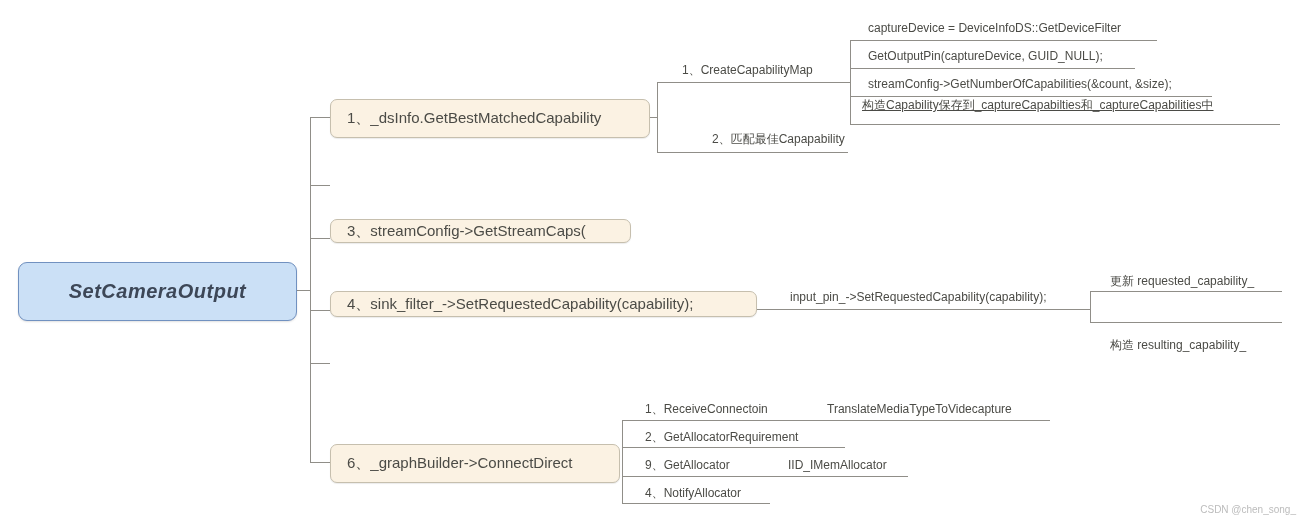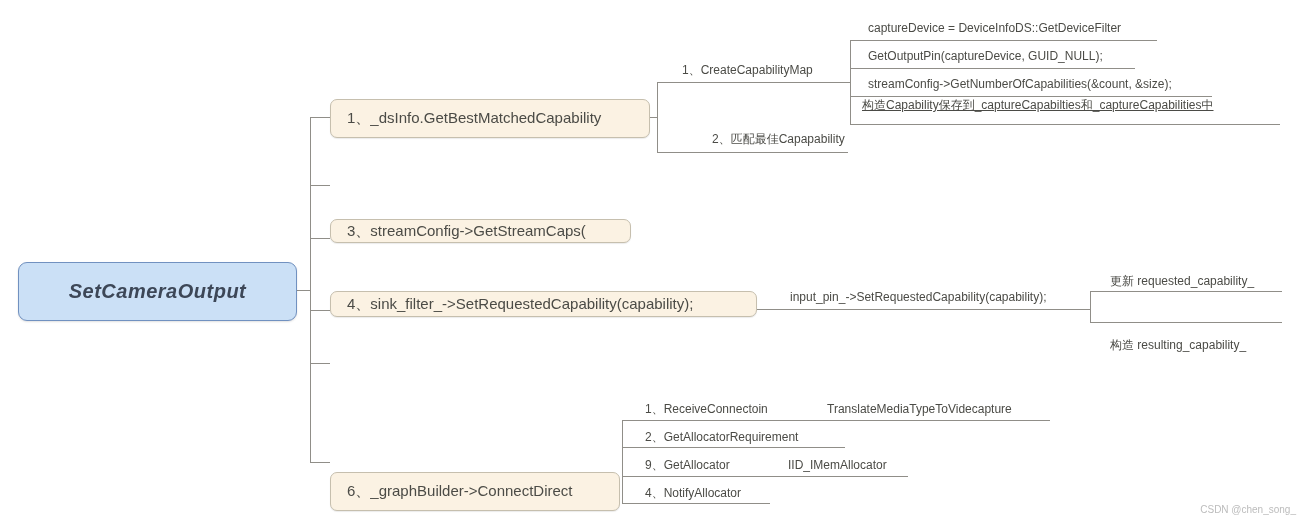--- a/index.html
+++ b/index.html
@@ -42,21 +42,21 @@
   <div class="line-h" style="left:310px;top:238px;width:20px;"></div>
   <div class="line-h" style="left:310px;top:310px;width:20px;"></div>
   <div class="line-h" style="left:310px;top:363px;width:20px;"></div>
   <div class="line-h" style="left:310px;top:462px;width:20px;"></div>
 
   <div class="root-topic" style="left:18px;top:262px;width:279px;height:59px;">SetCameraOutput</div>
 
   <div class="topic" style="left:330px;top:99px;width:320px;height:39px;">1、_dsInfo.GetBestMatchedCapability</div>
   <div class="topic" style="left:330px;top:219px;width:301px;height:24px;">3、streamConfig-&gt;GetStreamCaps(</div>
   <div class="topic" style="left:330px;top:291px;width:427px;height:26px;">4、sink_filter_-&gt;SetRequestedCapability(capability);</div>
-  <div class="topic" style="left:330px;top:444px;width:290px;height:39px;margin-top:28px;">6、_graphBuilder-&gt;ConnectDirect</div>
+  <div class="topic" style="left:330px;top:444px;width:290px;height:39px;">6、_graphBuilder-&gt;ConnectDirect</div>
 
   <div class="line-h" style="left:650px;top:117px;width:7px;"></div>
   <div class="line-v" style="left:657px;top:83px;height:70px;"></div>
   <div class="txt" style="left:682px;top:62px;">1、CreateCapabilityMap</div>
   <div class="line-h" style="left:657px;top:82px;width:193px;"></div>
   <div class="txt" style="left:680px;top:131px;margin-left:32px;">2、匹配最佳Capapability</div>
   <div class="line-h" style="left:657px;top:152px;width:191px;"></div>
 
   <div class="line-v" style="left:850px;top:40px;height:85px;"></div>
   <div class="txt" style="left:868px;top:20px;">captureDevice = DeviceInfoDS::GetDeviceFilter</div>

